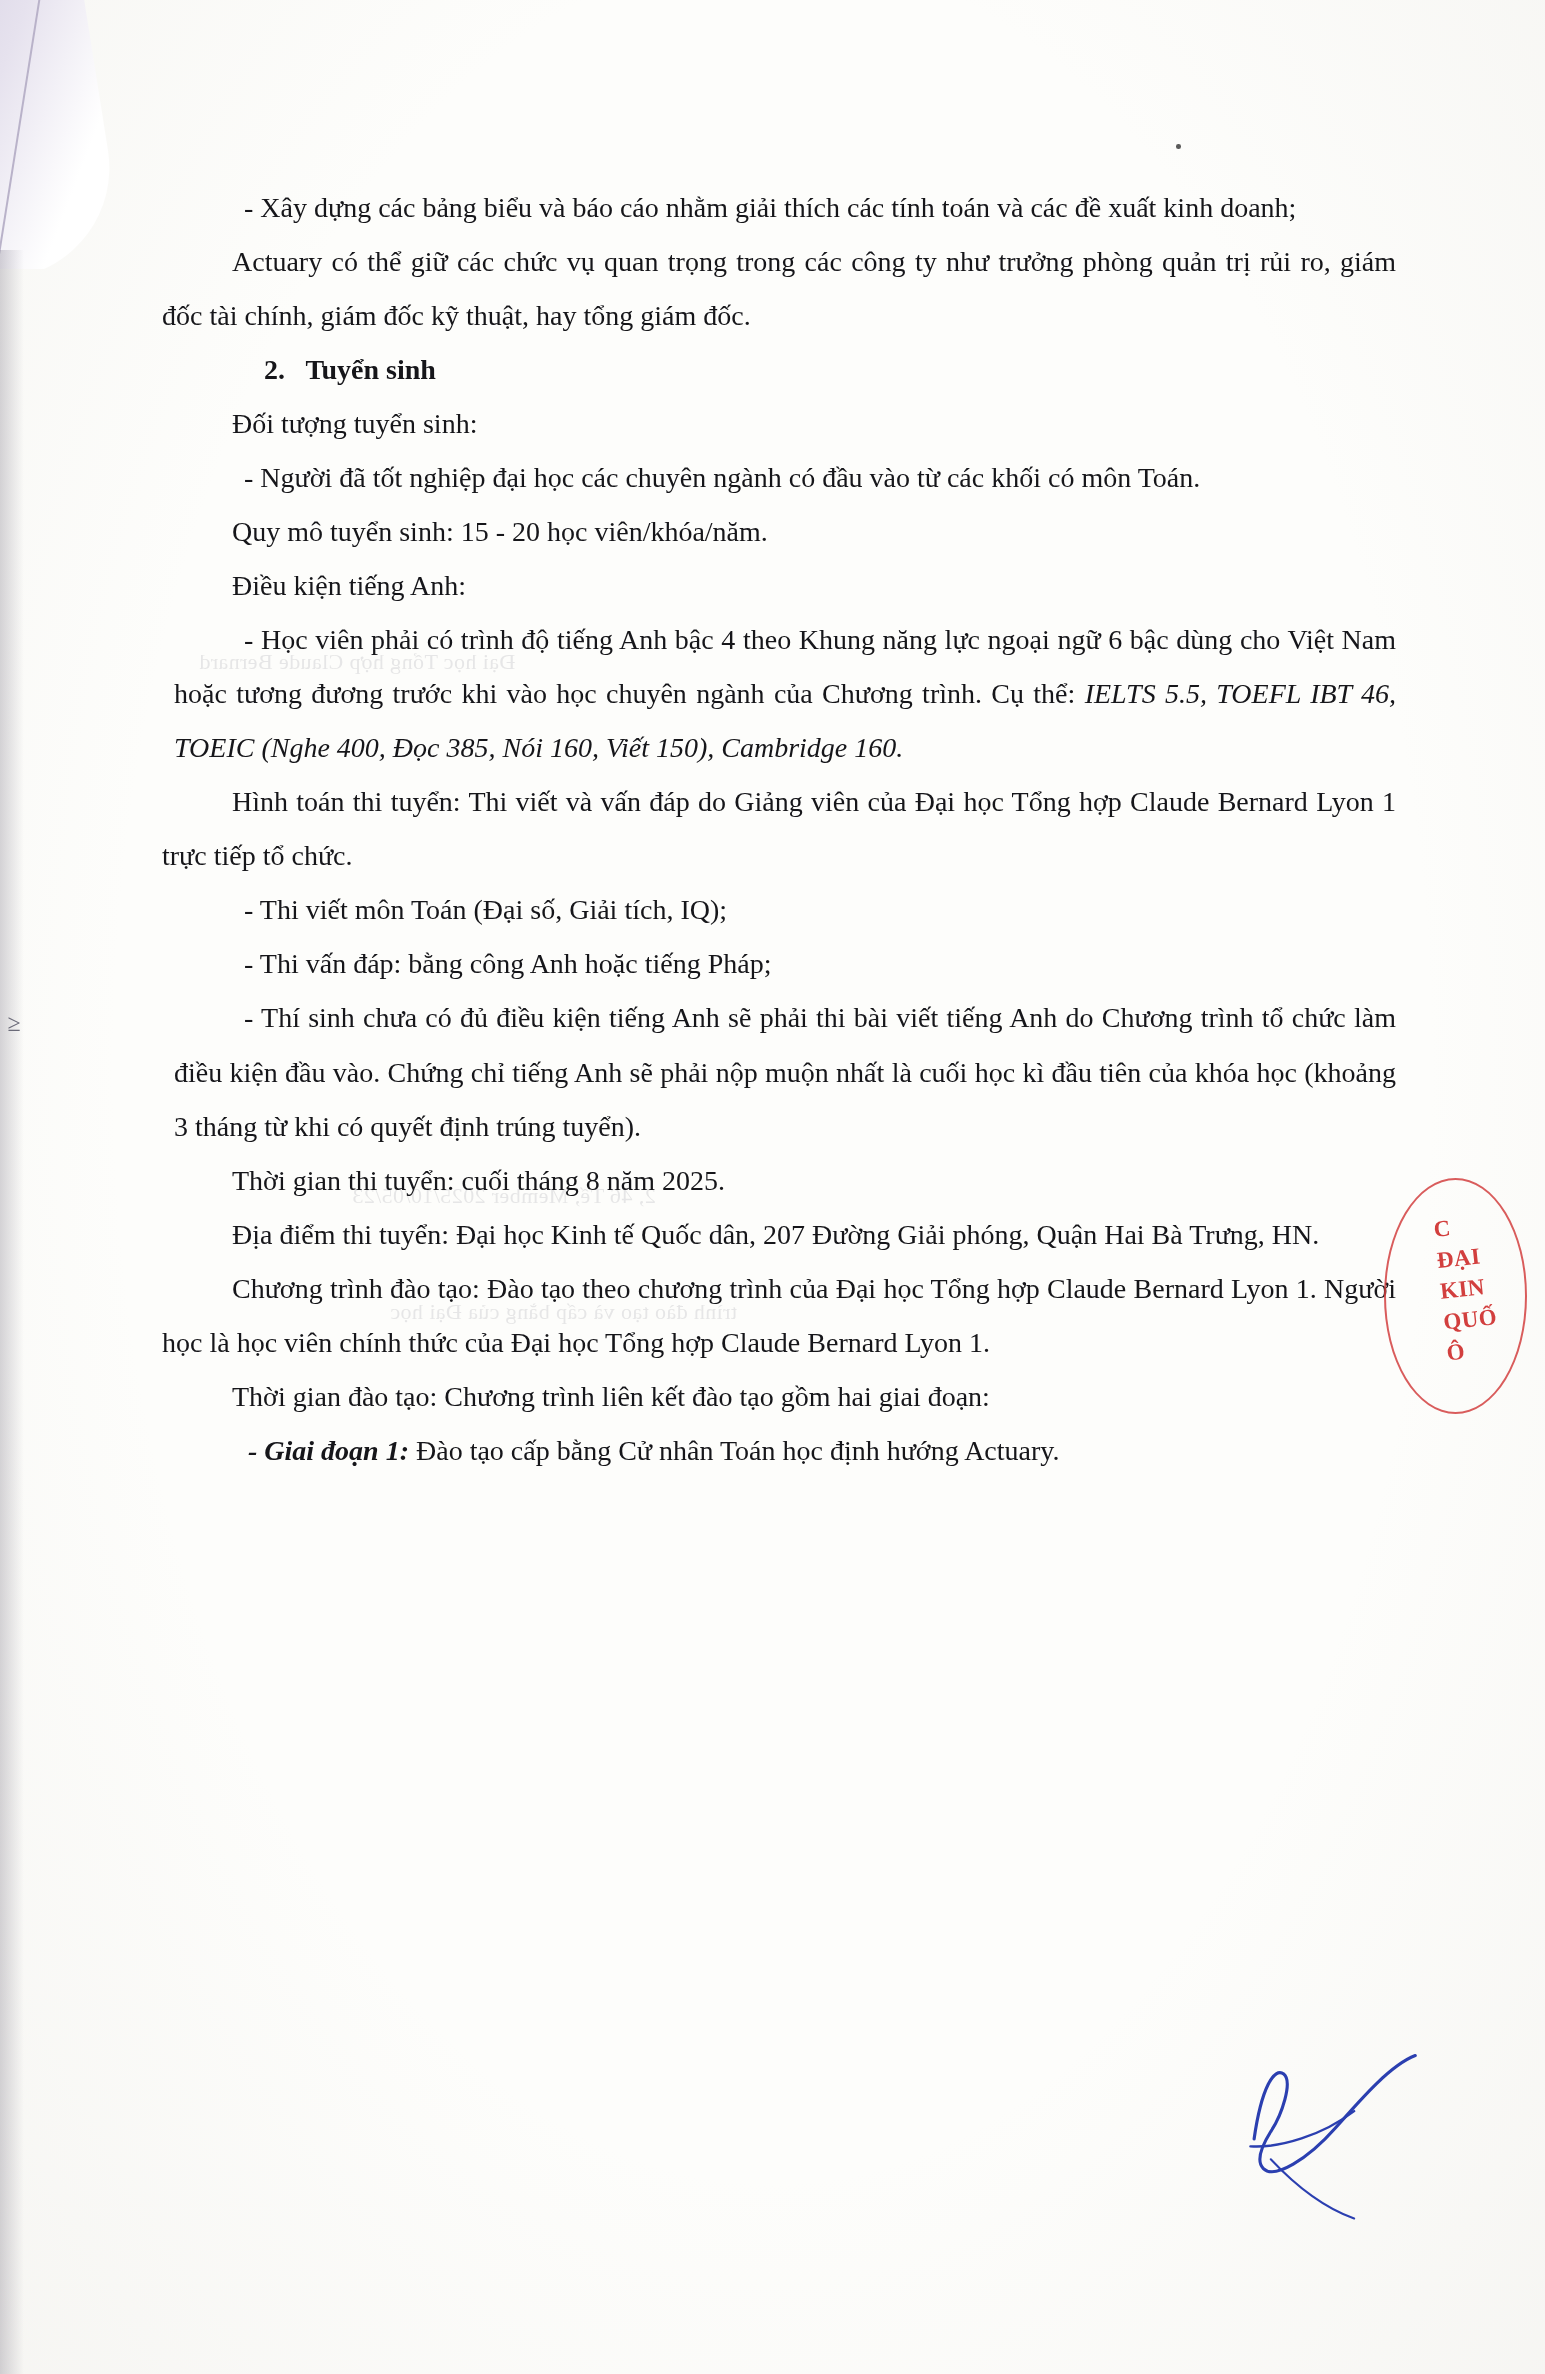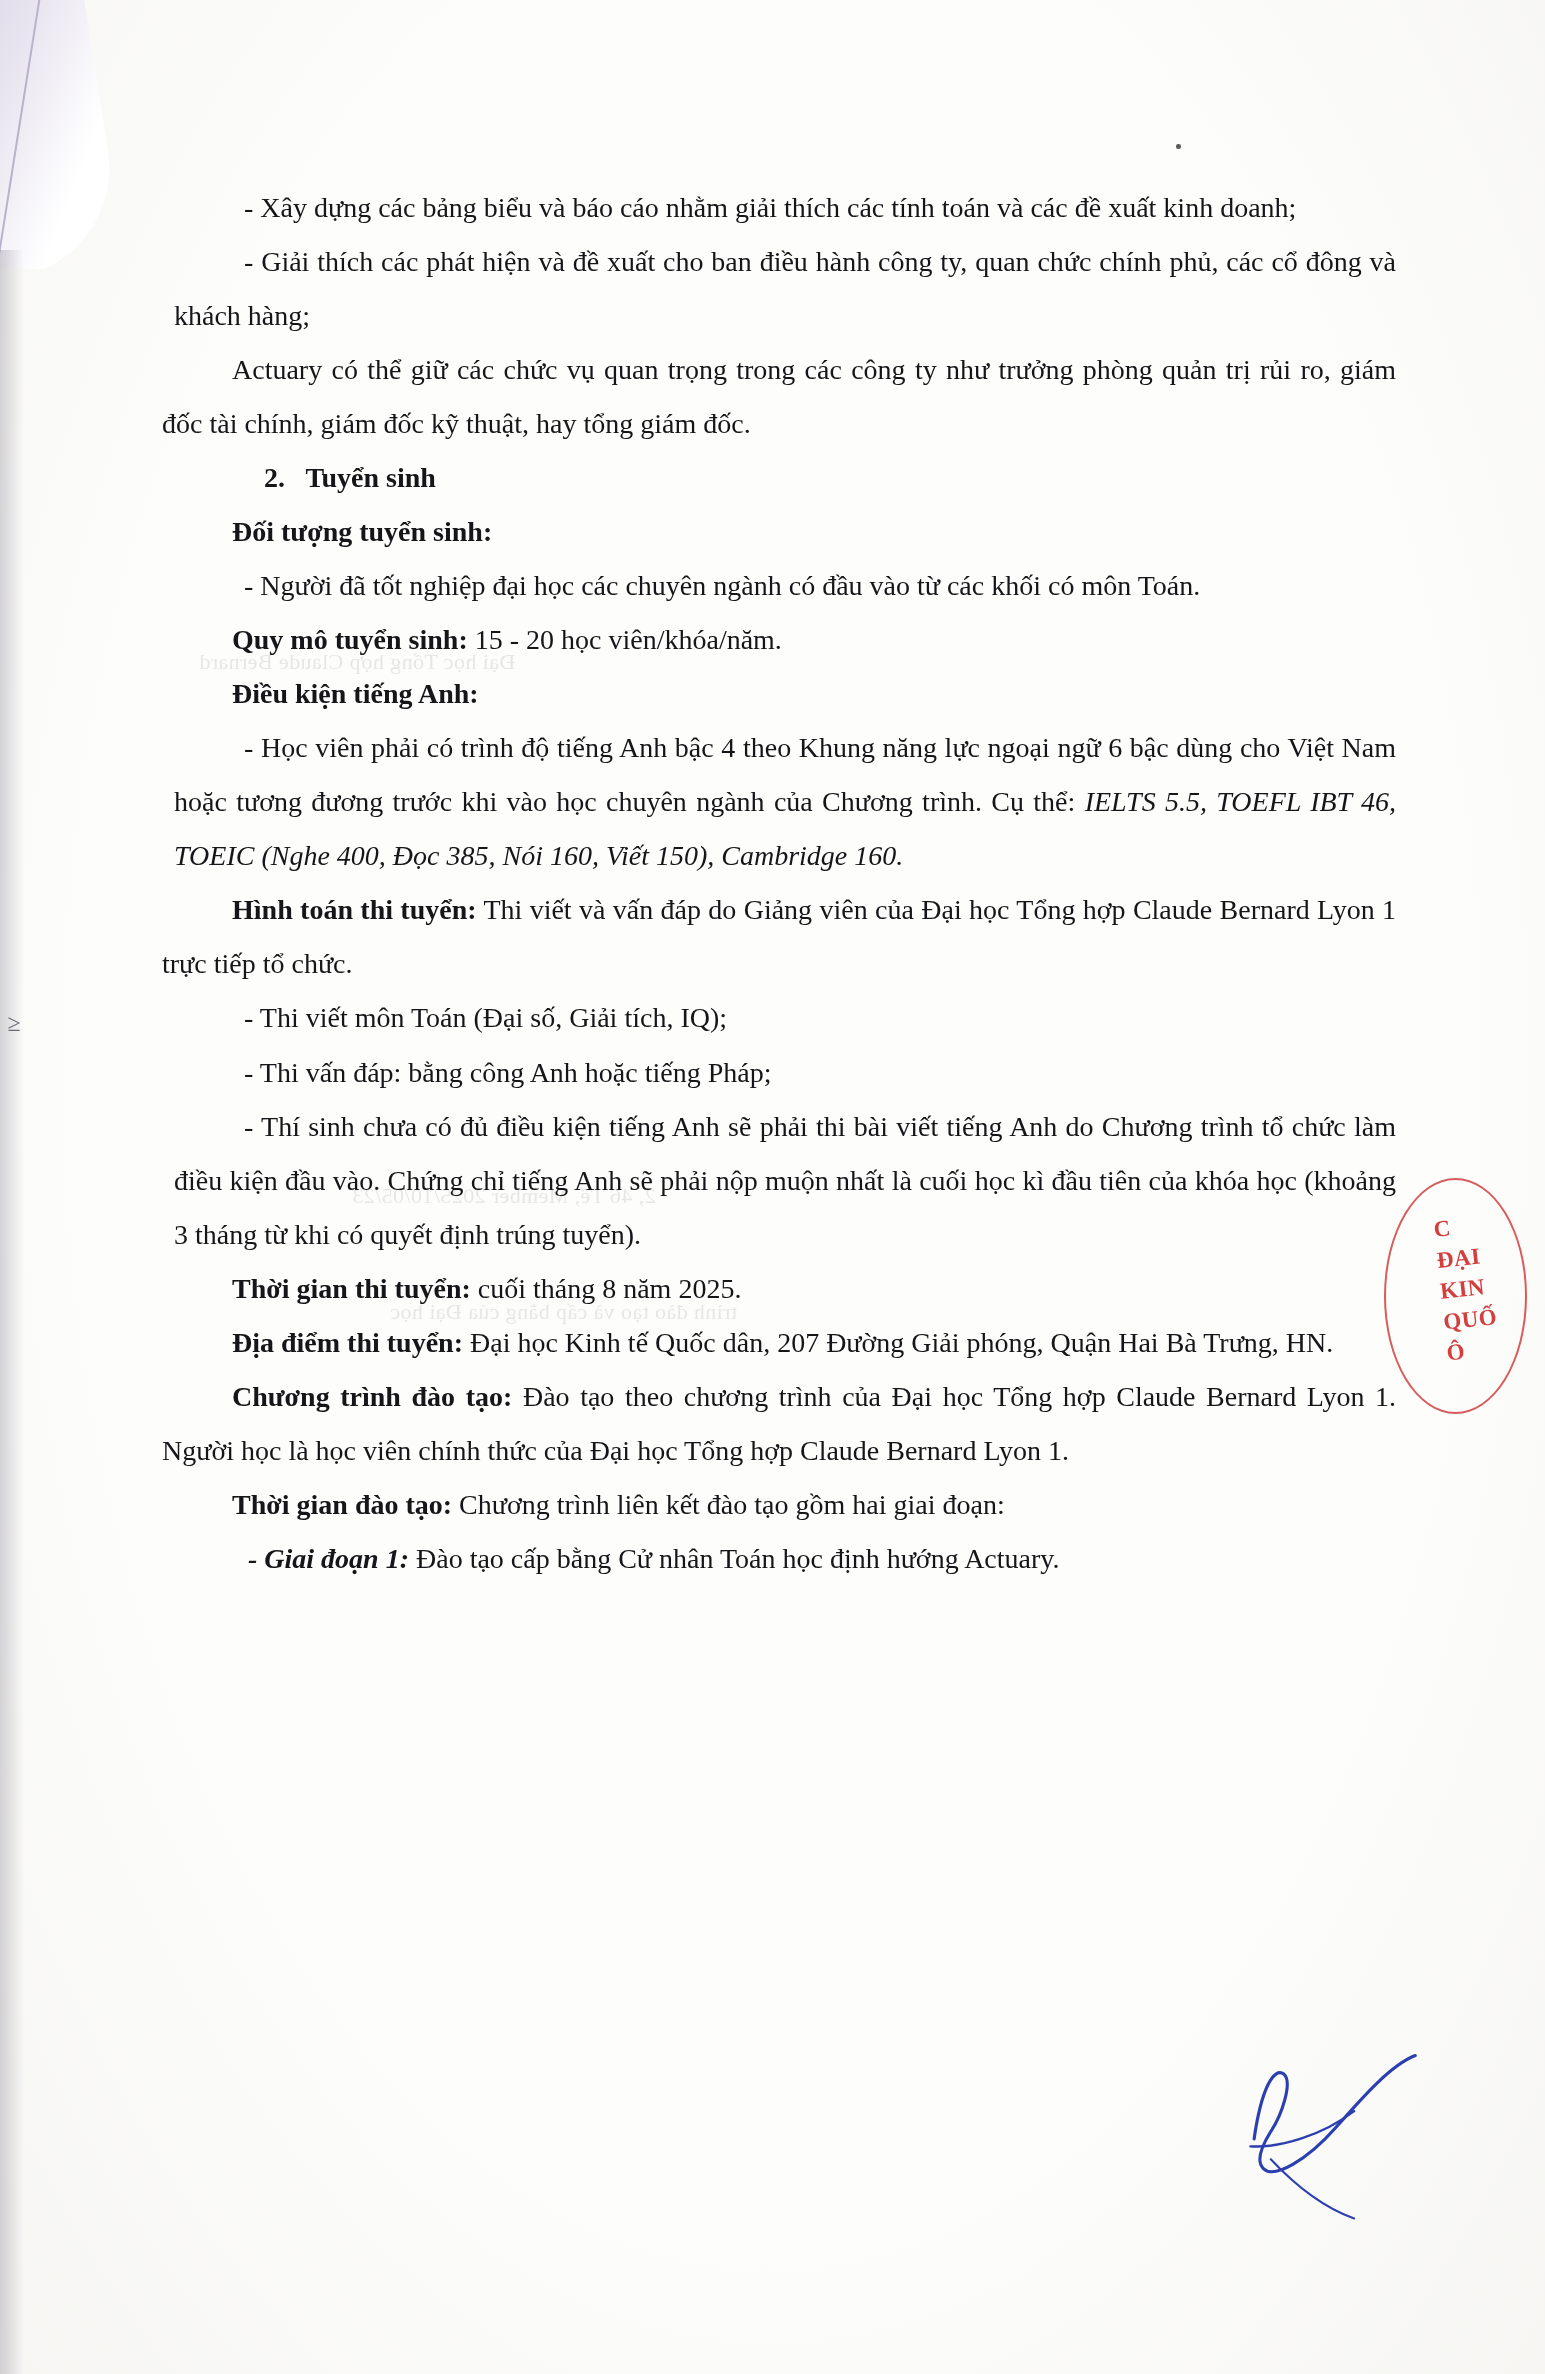--- a/index.html
+++ b/index.html
@@ -116,21 +116,21 @@
   .p {
     margin: 0 0 0 0;
   }
   .indent {
     text-indent: 70px;
   }
   .indent-dash {
     text-indent: 70px;
     margin-left: 12px;
   }
-  .b { font-weight: bold; }
+  .b { font-weight: normal; }
   .i { font-style: italic; }
   .bi { font-weight: bold; font-style: italic; margin-left: 16px; }
   .num-head {
     text-indent: 102px;
     font-weight: bold;
   }
   .num-head .sp { display: inline-block; width: 20.4px; }
 
   
   .stamp {
@@ -191,21 +191,20 @@
   <div class="top-dot"></div>
 
   <div class="ghost" style="left:199px; top:649px;">Đại học Tổng hợp Claude Bernard</div>
   <div class="ghost" style="left:352px; top:1183px;">2, 46 Tế, Member 2025/10/05/23</div>
   <div class="ghost" style="left:390px; top:1299px;">trình đào tạo và cấp bằng của Đại học</div>
 
   <div class="content">
 
     <p class="p indent-dash">- Xây dựng các bảng biểu và báo cáo nhằm giải thích các tính toán và các đề xuất kinh doanh;</p>
 
-    <p class="p indent-dash">- Giải thích các phát hiện và đề xuất cho ban điều hành công ty, quan chức chính phủ, các cổ đông và khách hàng;</p>
 
     <p class="p indent">Actuary có thể giữ các chức vụ quan trọng trong các công ty như trưởng phòng quản trị rủi ro, giám đốc tài chính, giám đốc kỹ thuật, hay tổng giám đốc.</p>
 
     <p class="p num-head">
       <span>2.</span><span class="sp"></span><span>Tuyển sinh</span>
     </p>
 
     <p class="p indent b">Đối tượng tuyển sinh:</p>
 
 

